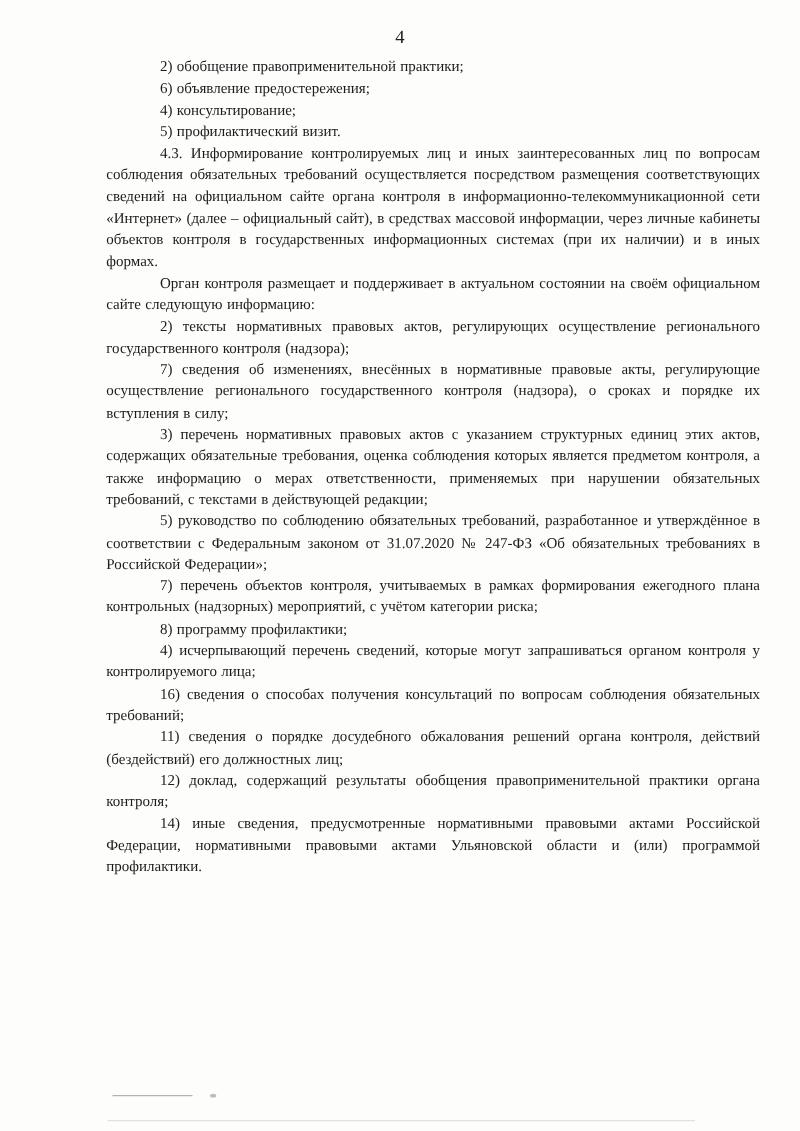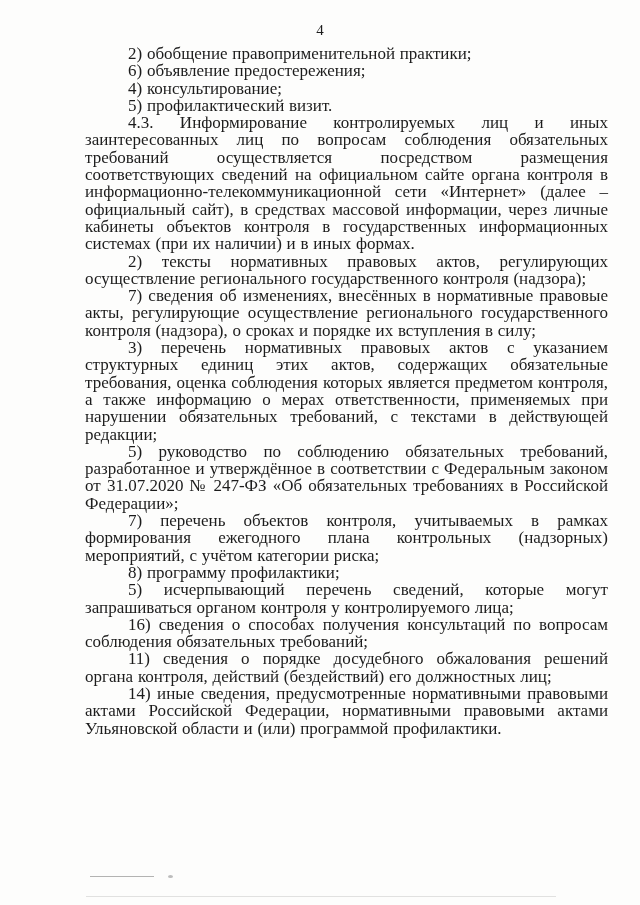--- a/index.html
+++ b/index.html
@@ -15,21 +15,21 @@
     box-sizing: border-box;
   }
   .page-number {
     text-align: center;
     padding-top: 22px;
     font-size: 15px;
     color: #1c1c1c;
   }
   .content {
     margin: 6px 32px 0 85px;
-    font-size: 17px;
+    font-size: 12px;
     line-height: 17.3px;
     text-align: justify;
   }
   .para {
     margin: 0;
     text-indent: 43px;
     word-spacing: 0.5px;
   }
   .scan-mark {
     position: absolute;
@@ -63,28 +63,30 @@
 
 <div class="page">
   <div class="page-number">4</div>
 
   <div class="content">
       <p class="para">2) обобщение правоприменительной практики;</p>
       <p class="para">6) объявление предостережения;</p>
       <p class="para">4) консультирование;</p>
       <p class="para">5) профилактический визит.</p>
       <p class="para">4.3. Информирование контролируемых лиц и иных заинтересованных лиц по вопросам соблюдения обязательных требований осуществляется посредством размещения соответствующих сведений на официальном сайте органа контроля в информационно-телекоммуникационной сети «Интернет» (далее – официальный сайт), в средствах массовой информации, через личные кабинеты объектов контроля в государственных информационных системах (при их наличии) и в иных формах.</p>
+      <p class="para">Орган контроля размещает и поддерживает в актуальном состоянии на своём официальном сайте следующую информацию:</p>
       <p class="para">2) тексты нормативных правовых актов, регулирующих осуществление регионального государственного контроля (надзора);</p>
       <p class="para">7) сведения об изменениях, внесённых в нормативные правовые акты, регулирующие осуществление регионального государственного контроля (надзора), о сроках и порядке их вступления в силу;</p>
       <p class="para">3) перечень нормативных правовых актов с указанием структурных единиц этих актов, содержащих обязательные требования, оценка соблюдения которых является предметом контроля, а также информацию о мерах ответственности, применяемых при нарушении обязательных требований, с текстами в действующей редакции;</p>
       <p class="para">5) руководство по соблюдению обязательных требований, разработанное и утверждённое в соответствии с Федеральным законом от 31.07.2020 № 247-ФЗ «Об обязательных требованиях в Российской Федерации»;</p>
       <p class="para">7) перечень объектов контроля, учитываемых в рамках формирования ежегодного плана контрольных (надзорных) мероприятий, с учётом категории риска;</p>
       <p class="para">8) программу профилактики;</p>
-      <p class="para">5) исчерпывающий перечень сведений, которые могут запрашиваться органом контроля у контролируемого лица;</p>
+      <p class="para">4) исчерпывающий перечень сведений, которые могут запрашиваться органом контроля у контролируемого лица;</p>
       <p class="para">16) сведения о способах получения консультаций по вопросам соблюдения обязательных требований;</p>
       <p class="para">11) сведения о порядке досудебного обжалования решений органа контроля, действий (бездействий) его должностных лиц;</p>
+      <p class="para">12) доклад, содержащий результаты обобщения правоприменительной практики органа контроля;</p>
       <p class="para">14) иные сведения, предусмотренные нормативными правовыми актами Российской Федерации, нормативными правовыми актами Ульяновской области и (или) программой профилактики.</p>
     </div>
 
   <div class="scan-mark mark-dashes"></div>
   <div class="scan-mark mark-dot"></div>
   <div class="scan-mark mark-line"></div>
 </div>
 
 </body></html>

